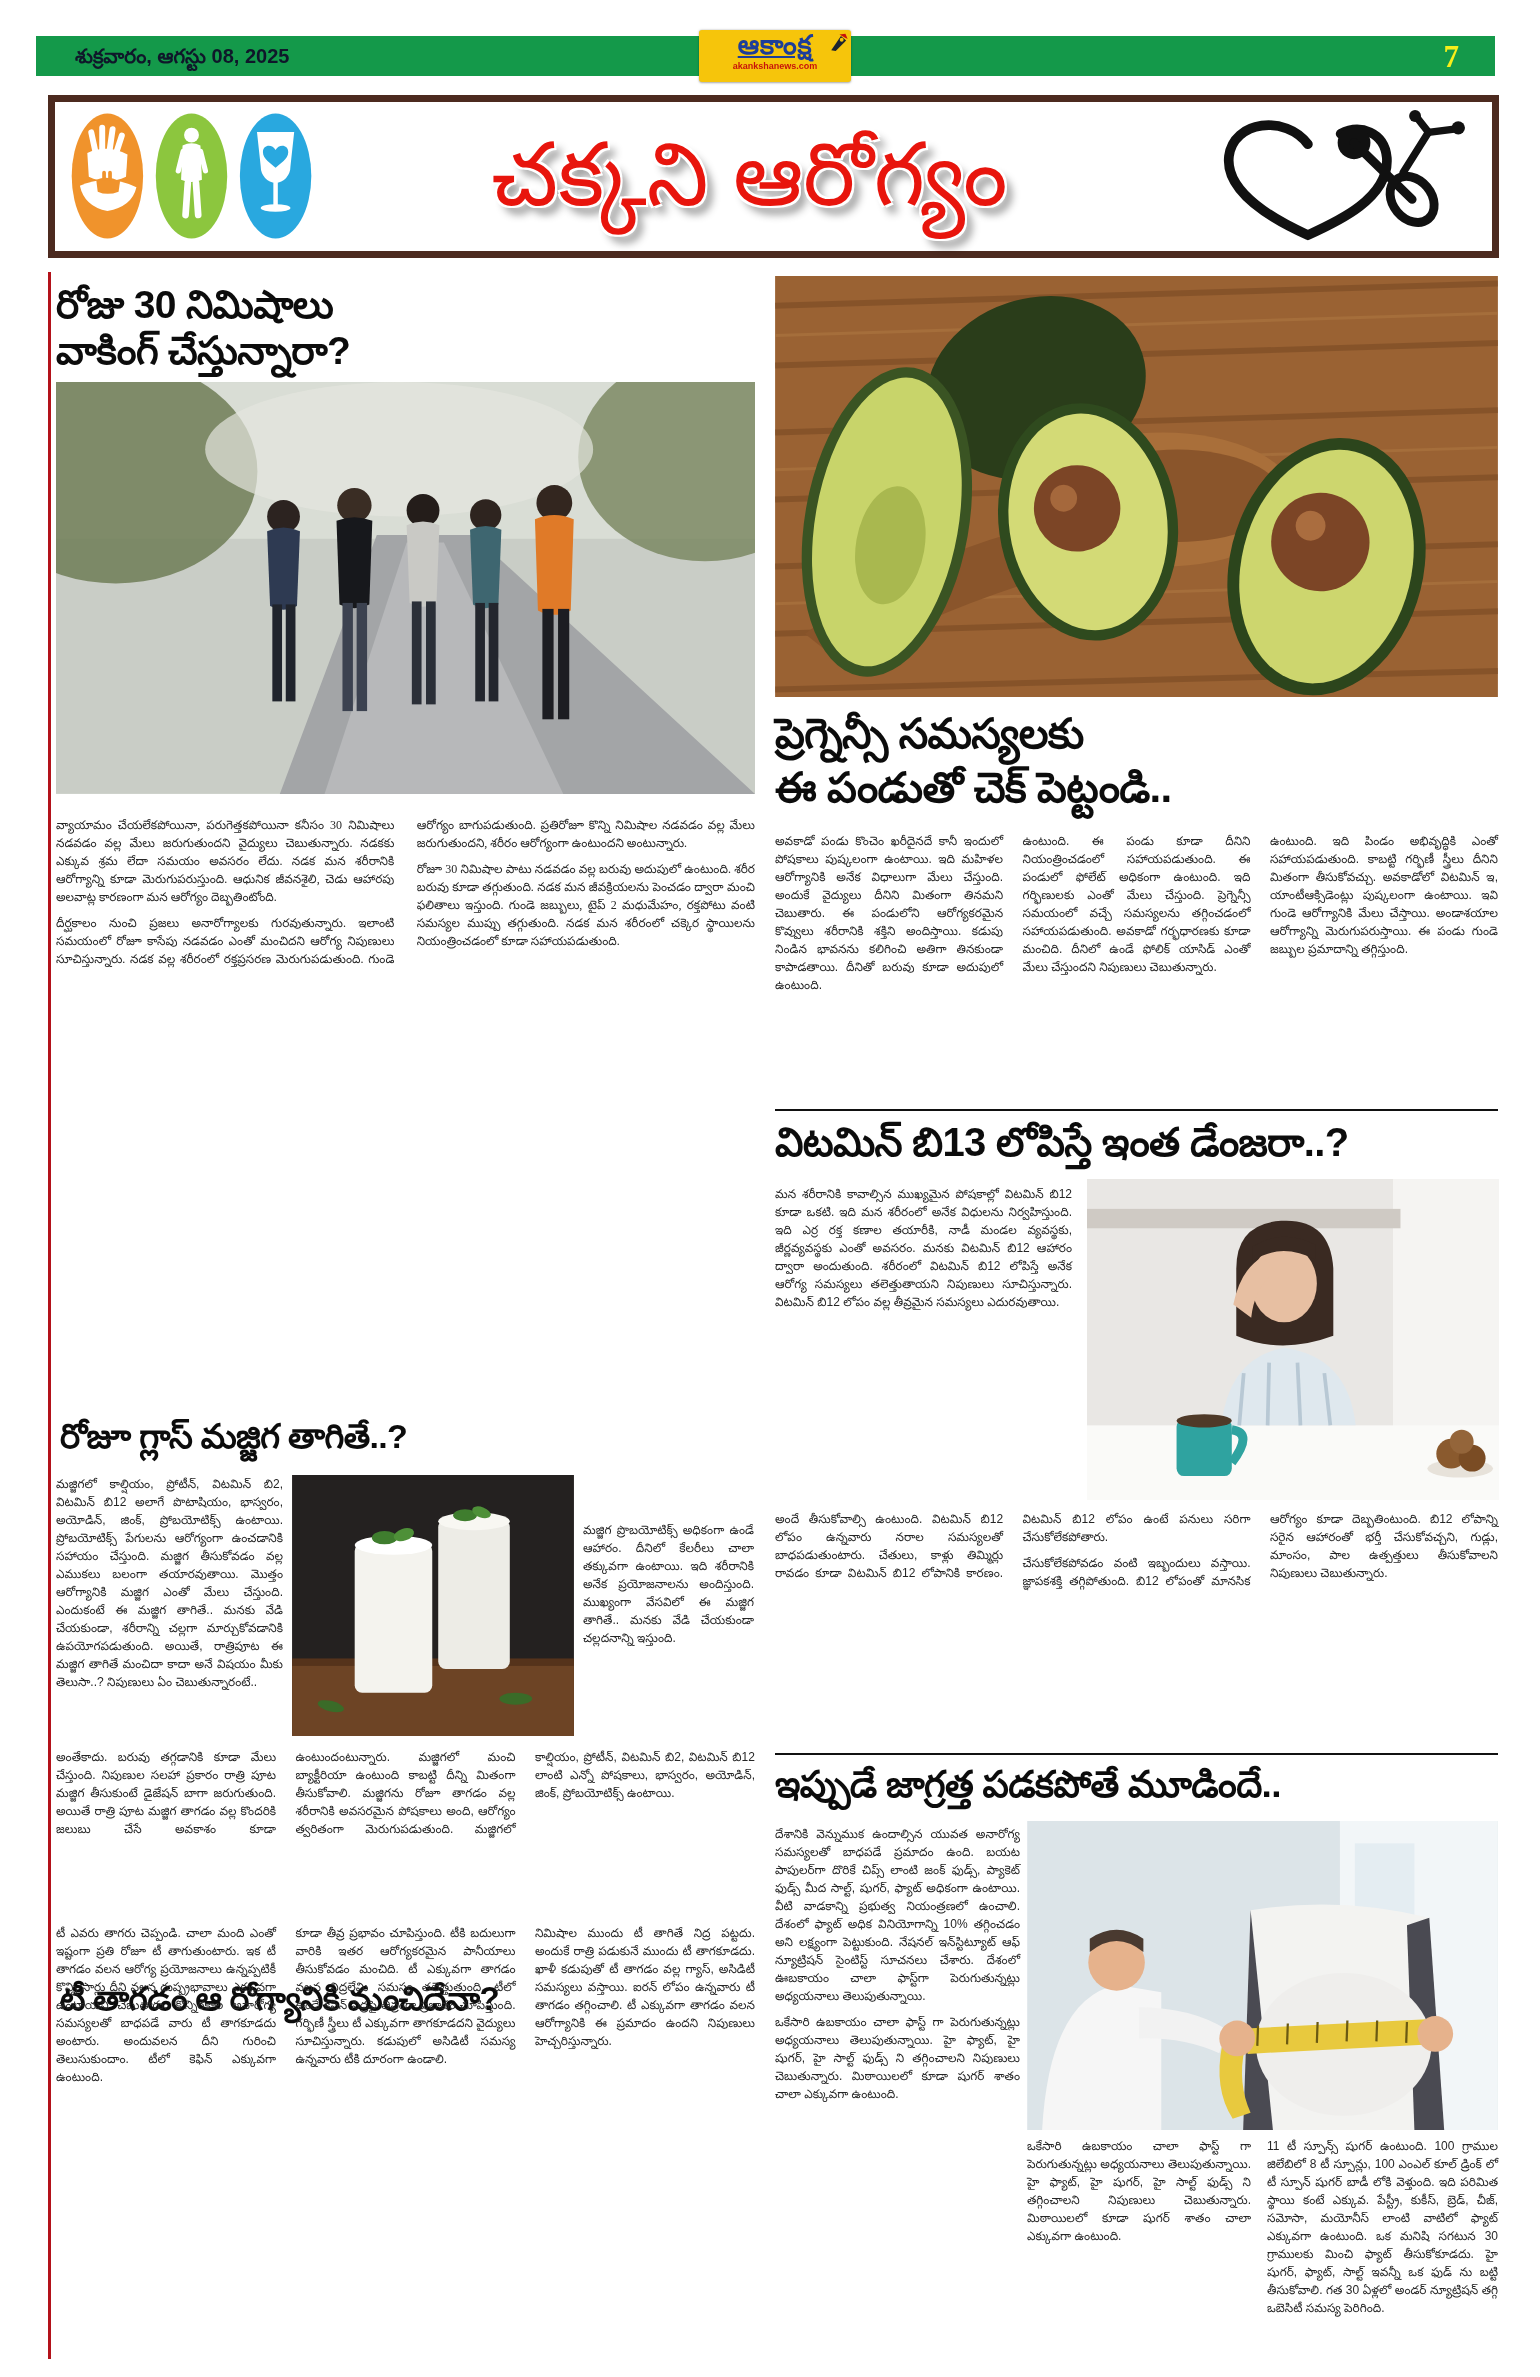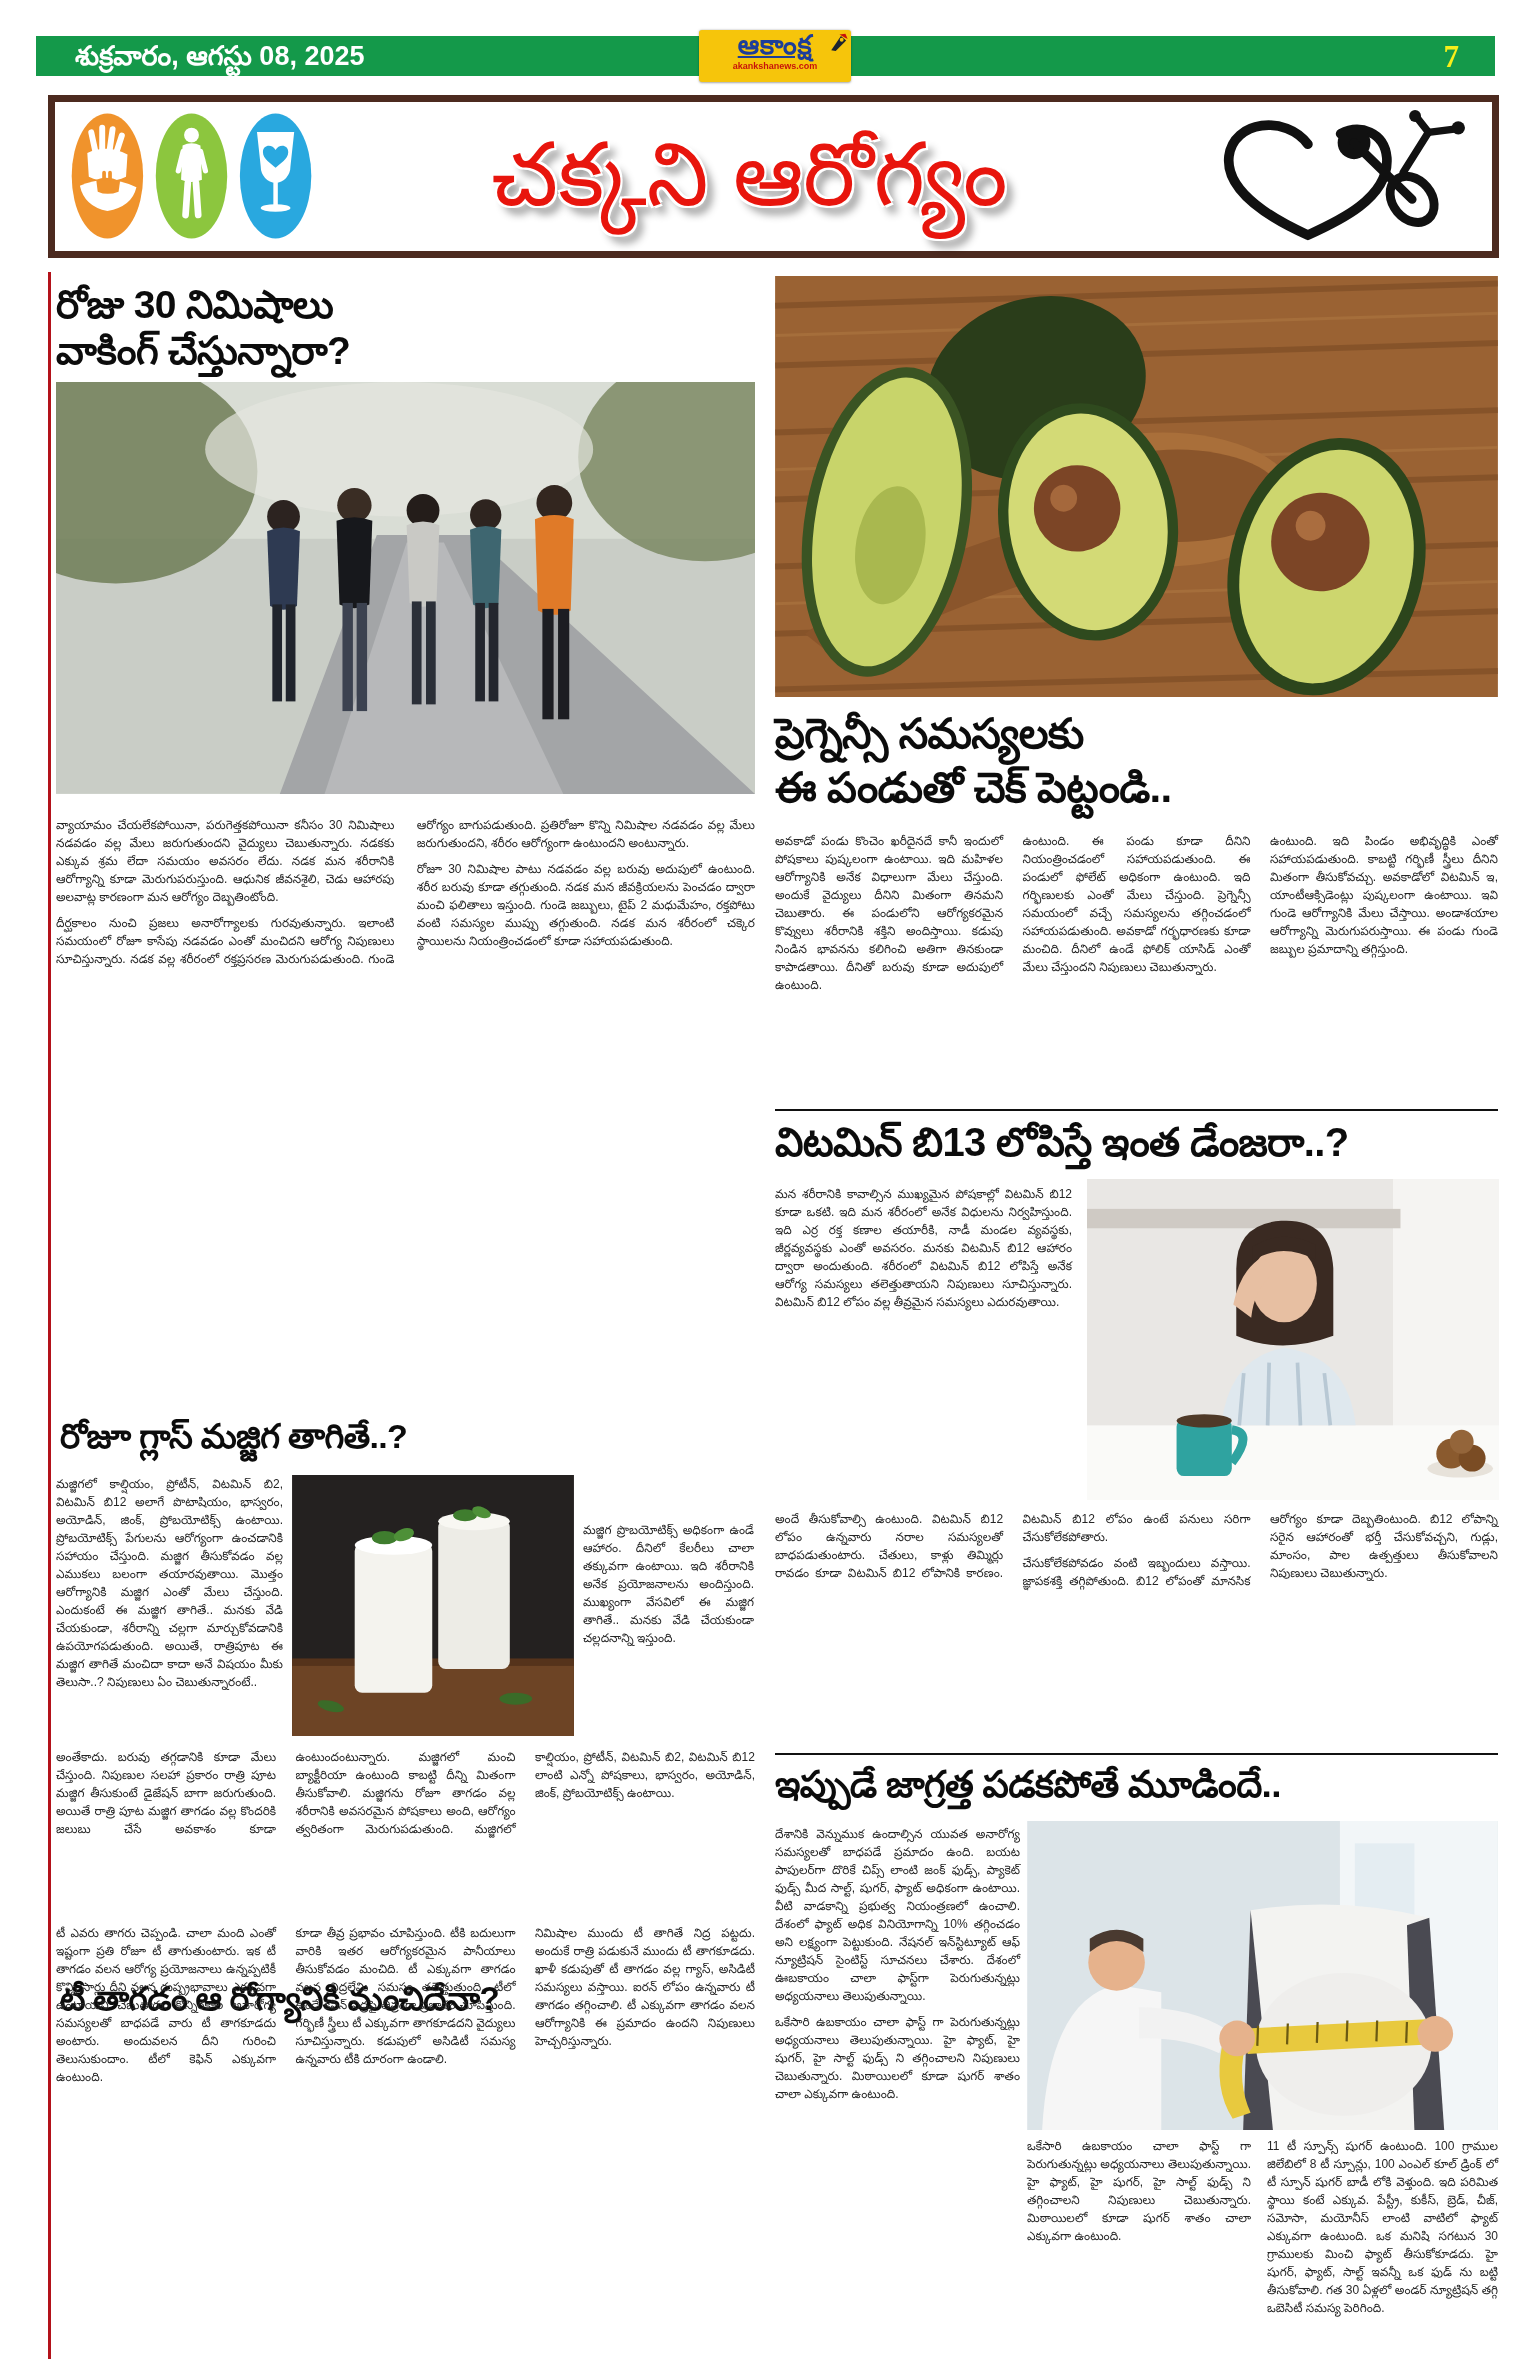--- a/index.html
+++ b/index.html
@@ -1,32 +1,32 @@
 <!DOCTYPE html>
 <html style="font-size:12px"><head>
 <meta charset="utf-8">
 <style>
   html,body{margin:0;padding:0;background:#ffffff;}
   .page{position:relative;width:1541px;height:2377px;background:#ffffff;overflow:hidden;
         font-family:"Liberation Sans",sans-serif;color:#222;}
   .abs{position:absolute;}
   .topbar{background:#14994a;}
-  .date{color:#ffffff;font-weight:bold;font-size:27px;line-height:40px;}
+  .date{color:#0f172a;font-weight:bold;font-size:20px;line-height:40px;}
   .pagenum{color:#f7ee1a;font-weight:bold;font-size:31px;font-family:"Liberation Serif",serif;line-height:37px;text-align:right;}
   .logobox{background:#f6c50b;border-radius:3px;box-shadow:0 0.7px 2.2px rgba(0,0,0,.35);text-align:center;z-index:5;}
   .logotitle{color:#1d3e99;font-weight:bold;font-size:27px;line-height:31px;letter-spacing:0.7px;text-decoration:underline;}
   .logosite{color:#c8130b;font-weight:bold;font-size:9px;line-height:10.4px;}
   .banner{background:#ffffff;border:7.5px solid #4c2a1f;box-sizing:border-box;}
   .bannertitle{color:#e8150d;font-weight:400;font-size:88px;line-height:142px;white-space:nowrap;
       text-shadow:-2.2px -2.2px 0 #fff,2.2px -2.2px 0 #fff,-2.2px 2.2px 0 #fff,2.2px 2.2px 0 #fff,6.7px 7.5px 9px rgba(0,0,0,.45);}
   .hl{color:#0c0c0c;font-weight:800;letter-spacing:-0.7px;}
   .hl.center{text-align:left;}
   .body-txt{font-size:12px;line-height:1.5;text-align:justify;color:#262626;}
   .body-txt p{margin:0 0 7.5px 0;}
-  .cols2{column-count:2;column-gap:22.4px;}
+  .cols2{column-count:2;column-gap:22.4px;font-family:Liberation Serif, serif;}
   .cols3{column-count:3;column-gap:19.4px;}
   .divider{background:#111;height:2.2px;}
   .redrule{background:#b3121a;width:3px;}
   svg{display:block;}
 </style>
 </head>
 <body>
 
 <div class="page">
 

